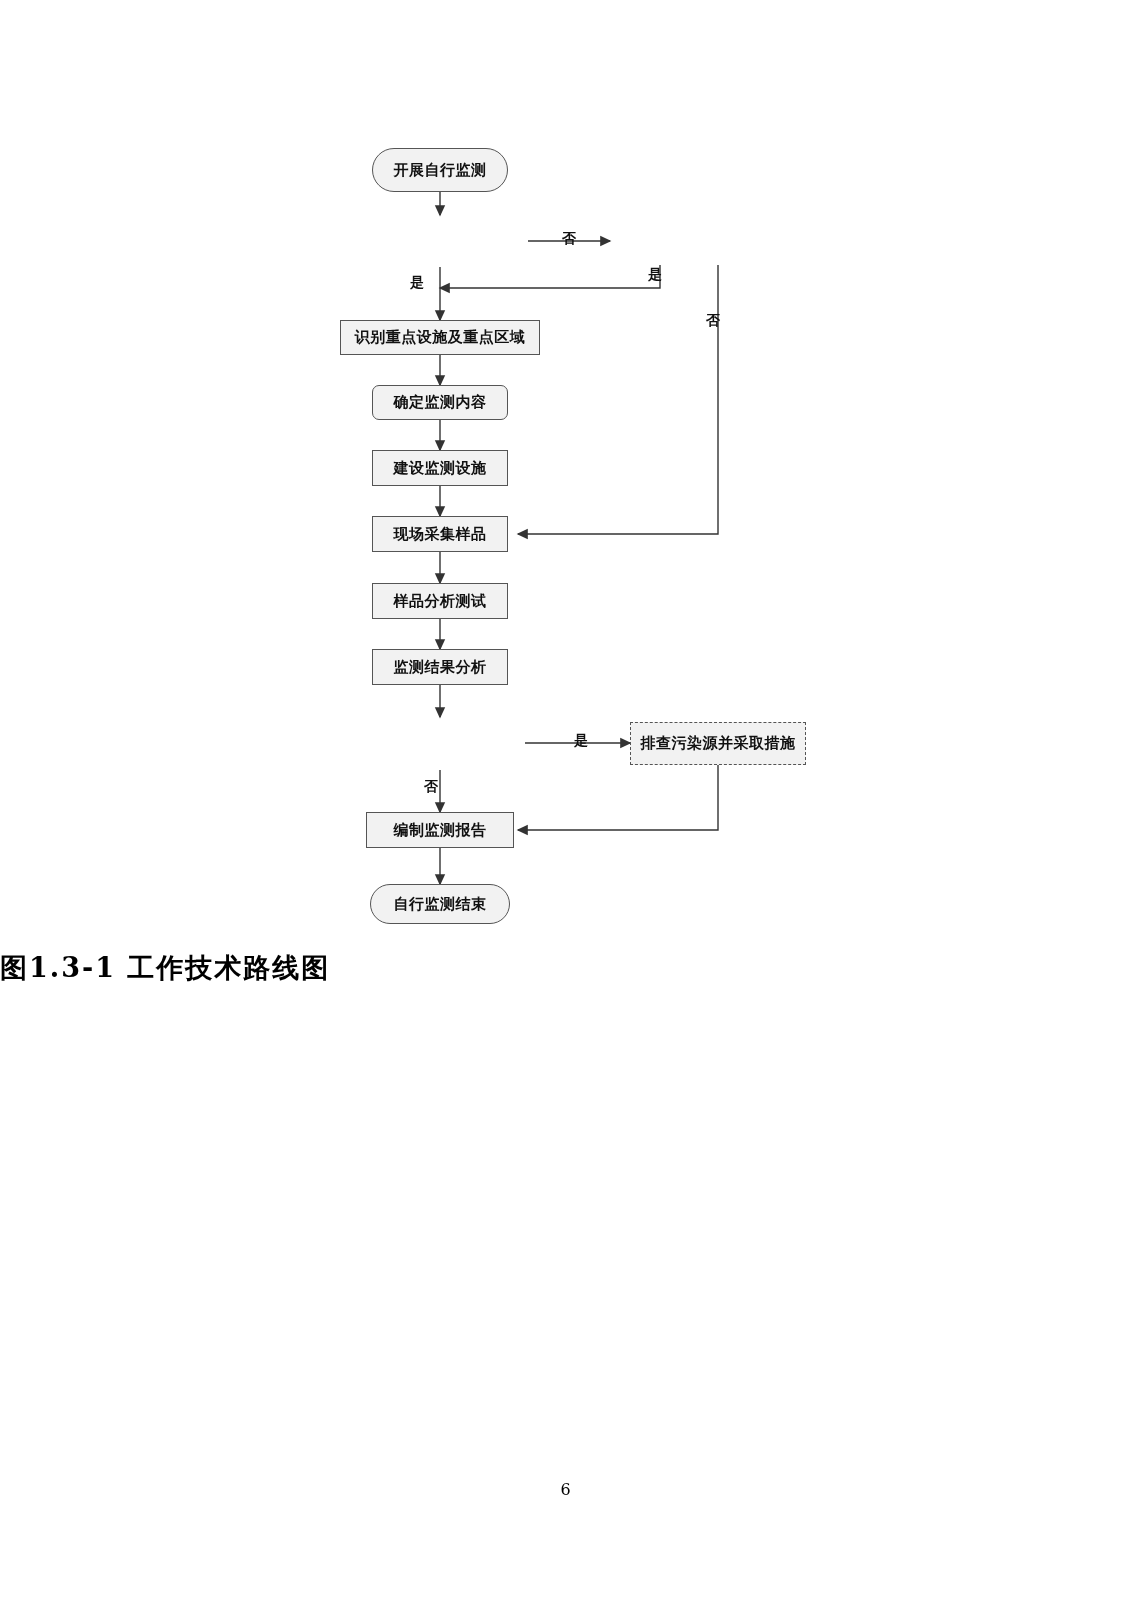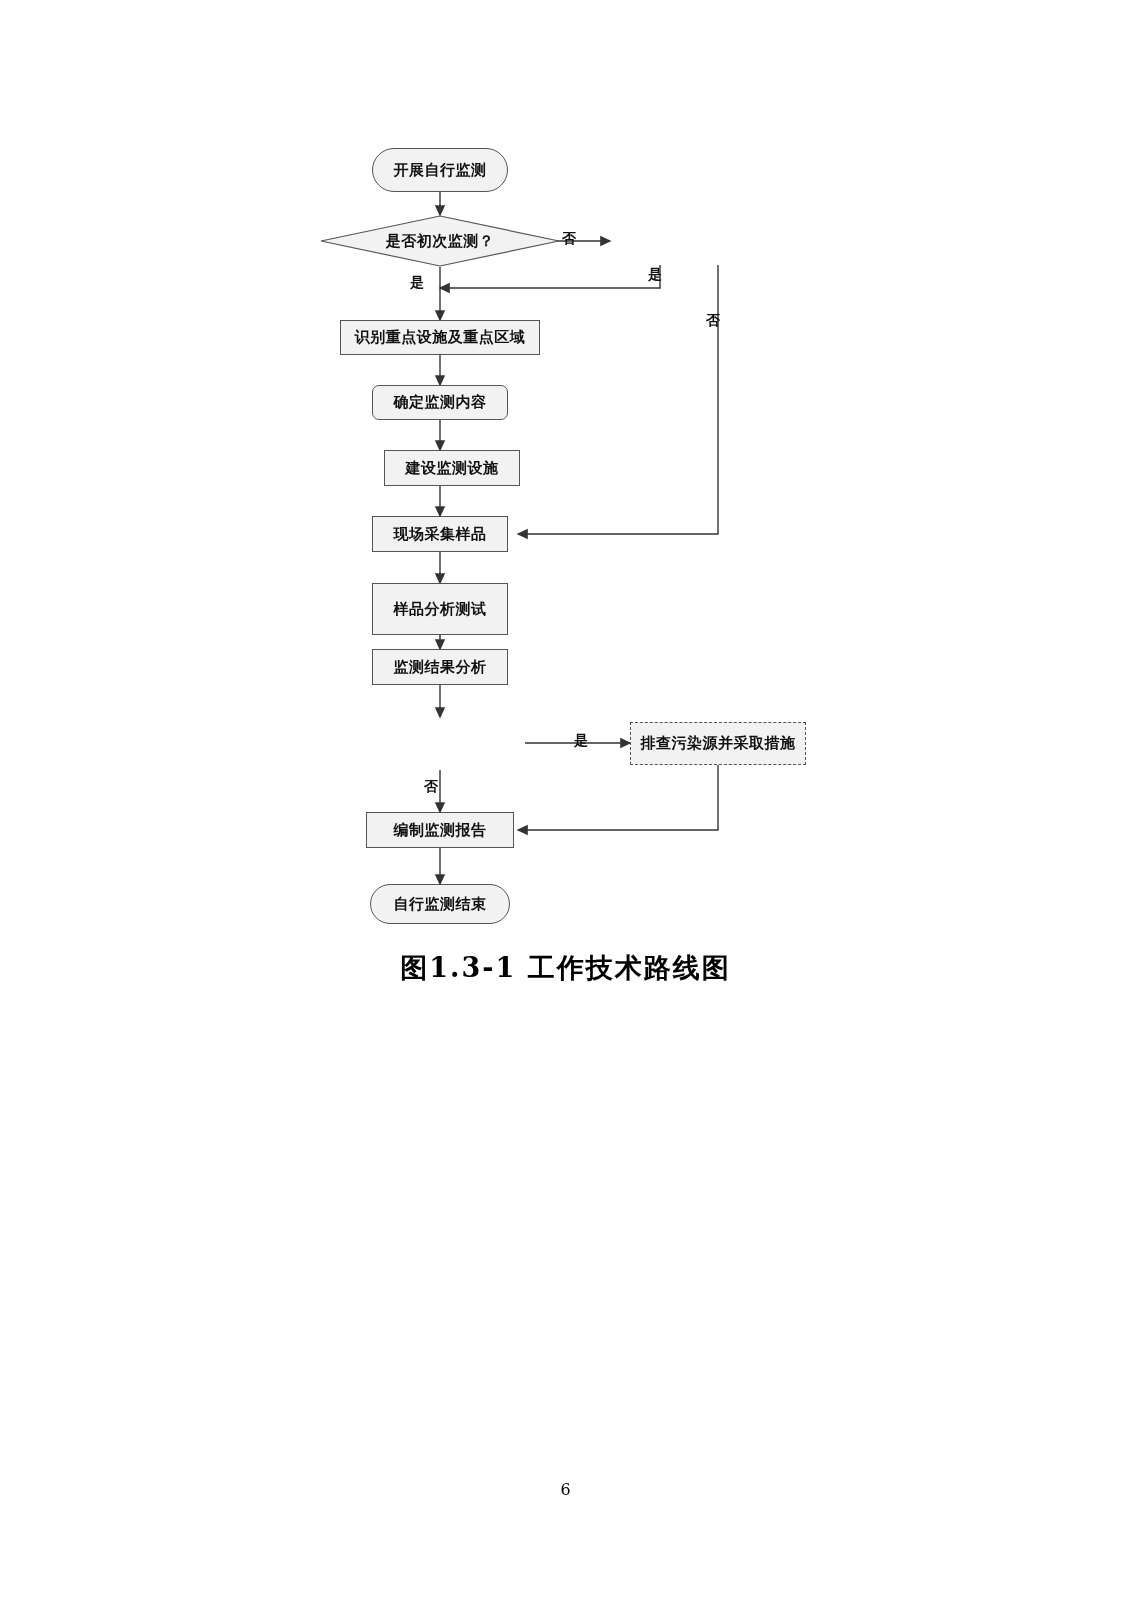--- a/index.html
+++ b/index.html
@@ -86,21 +86,21 @@
     left: 0; top: 0;
     width: 1131px;
     height: 960px;
     z-index: 1;
   }
   .caption {
     position: absolute;
     left: 0;
     top: 950px;
     width: 1131px;
-    text-align: center;
+    text-align: left;
     font-family: "DejaVu Serif", serif;
     font-size: 27px;
     font-weight: bold;
     letter-spacing: 2px;
     color: #000;
   }
   .page-number {
     position: absolute;
     left: 0;
     top: 1480px;
@@ -155,45 +155,39 @@
         <path d="M 718 265 L 718 534 L 518 534"></path>
 
         <path d="M 718 765 L 718 830 L 518 830"></path>
       </g>
     </svg>
 
     <div class="node terminator" style="left:372px; top:148px; width:136px; height:44px;">
       <span>开展自行监测</span>
     </div>
 
-    <div class="node decision" style="left:320px; top:215px; width:240px; height:52px;">
-      <svg viewBox="0 0 240 52" preserveAspectRatio="none">
-        <polygon points="120,1 239,26 120,51 1,26" fill="#f2f2f2" stroke="#555" stroke-width="1.2"></polygon>
-      </svg>
-      <span class="dlabel">是否初次监测？</span>
-    </div>
 
 
     <div class="node process" style="left:340px; top:320px; width:200px; height:35px;">
       <span>识别重点设施及重点区域</span>
     </div>
 
     <div class="node process" style="left:372px; top:385px; width:136px; height:35px;border-radius:7px;">
       <span>确定监测内容</span>
     </div>
 
-    <div class="node process" style="left:372px; top:450px; width:136px; height:36px;margin-left:12px;">
+    <div class="node process" style="left:372px; top:450px; width:136px; height:36px;">
       <span>建设监测设施</span>
     </div>
 
     <div class="node process" style="left:372px; top:516px; width:136px; height:36px;">
       <span>现场采集样品</span>
     </div>
 
-    <div class="node process" style="left:372px; top:583px; width:136px; height:52px;">
+    <div class="node process" style="left:372px; top:583px; width:136px; height:36px;">
       <span>样品分析测试</span>
     </div>
 
     <div class="node process" style="left:372px; top:649px; width:136px; height:36px;">
       <span>监测结果分析</span>
     </div>
 
 
     <div class="node process-dashed" style="left:630px; top:722px; width:176px; height:43px;">
       <span>排查污染源并采取措施</span>

